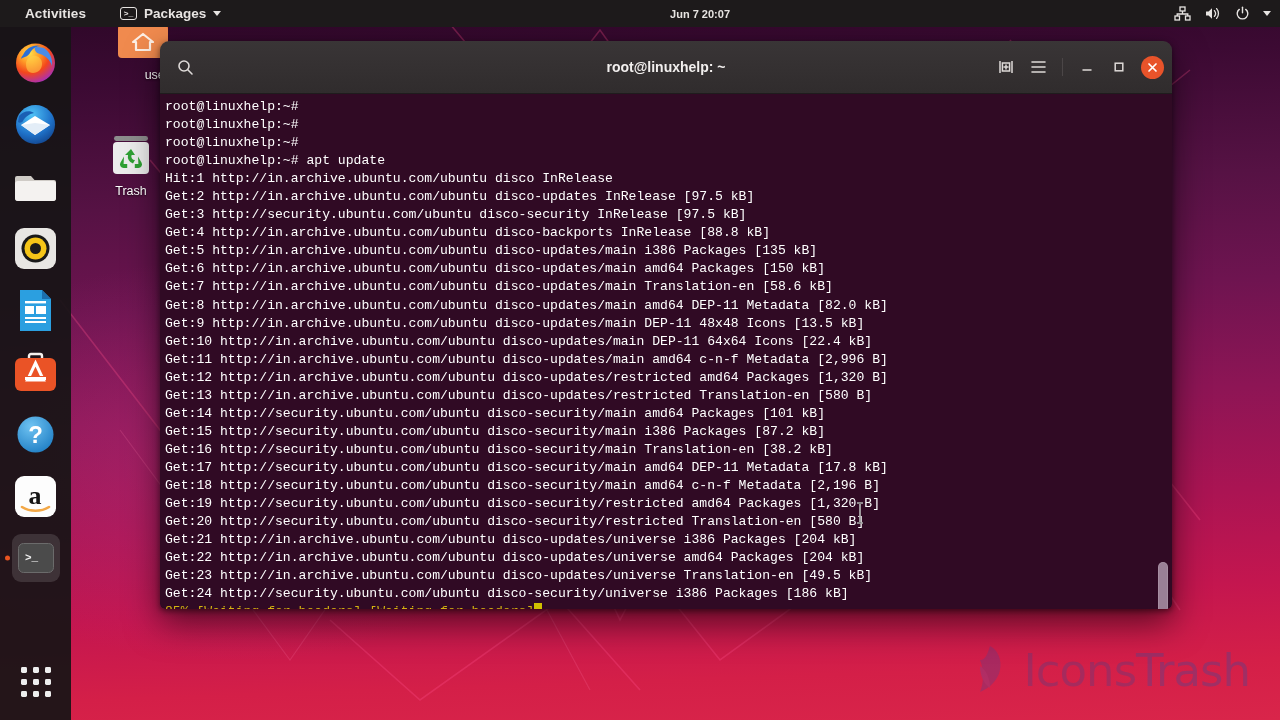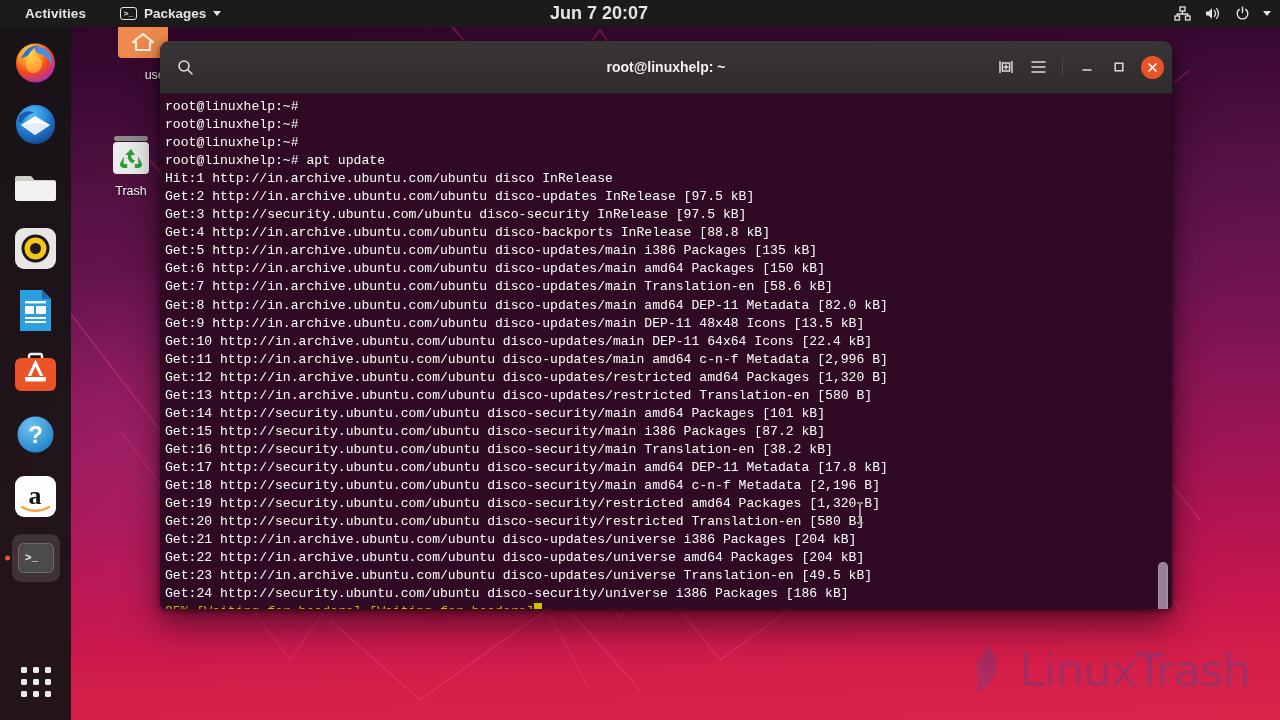--- a/index.html
+++ b/index.html
@@ -30,22 +30,22 @@
   }
   #topbar .activities{ margin-left:18px; padding:2px 7px; border-radius:4px; font-weight:700; letter-spacing:.1px;}
   #topbar .appmenu{ display:flex; align-items:center; gap:7px; margin-left:21px; padding:2px 6px; border-radius:4px; font-weight:700;}
   #topbar .appmenu .tglyph{
     width:17px;height:13px;border:1.6px solid #e7e4e2;border-radius:3px;
     display:flex;align-items:center;justify-content:center;font-size:8px;font-weight:700;
     font-family:"Liberation Mono",monospace; line-height:1;
   }
   #topbar .caret{ width:0;height:0;border-left:4.5px solid transparent;border-right:4.5px solid transparent;border-top:5px solid #e7e4e2; }
   #topbar .clock{
-    position:absolute;left:0;right:0;margin:auto;width:180px;text-align:left;
-    font-weight:700;font-size:18px;
+    position:absolute;left:0;right:0;margin:auto;width:180px;text-align:right;
+    font-weight:700;font-size:11px;
   }
   #topbar .tray{ position:absolute; right:9px; display:flex; align-items:center; gap:13px; }
   #topbar .tray svg{ display:block; }
 
   
   #dock{
     position:absolute; left:0; top:27px; width:71px; height:693px;
     background:rgba(23,20,21,0.93); z-index:40;
     display:flex; flex-direction:column; align-items:center;
   }
@@ -371,15 +371,15 @@
     <path d="M3 1h6M3 21h6M6 1v20" stroke="#1a1a1a" stroke-width="0.6" fill="none"></path>
   </svg>
 </div>
 
 <div id="watermark">
   <svg width="48" height="56" viewBox="0 0 48 56">
     <path d="M20 4c8 4 12 14 10 24-2 10-10 18-20 22 4-10 4-22 0-32 6 0 8-8 10-14z" fill="#5b3f8c"></path>
     <path d="M10 24c6 4 10 12 10 22-6-4-10-12-10-22z" fill="#6d4a9b"></path>
   </svg>
   <div class="wtext">
-    <span class="a">Linux</span><span class="b">Trash</span>
+    <span class="a">Icons</span><span class="b">Trash</span>
   </div>
 </div>
 
 </body></html>

